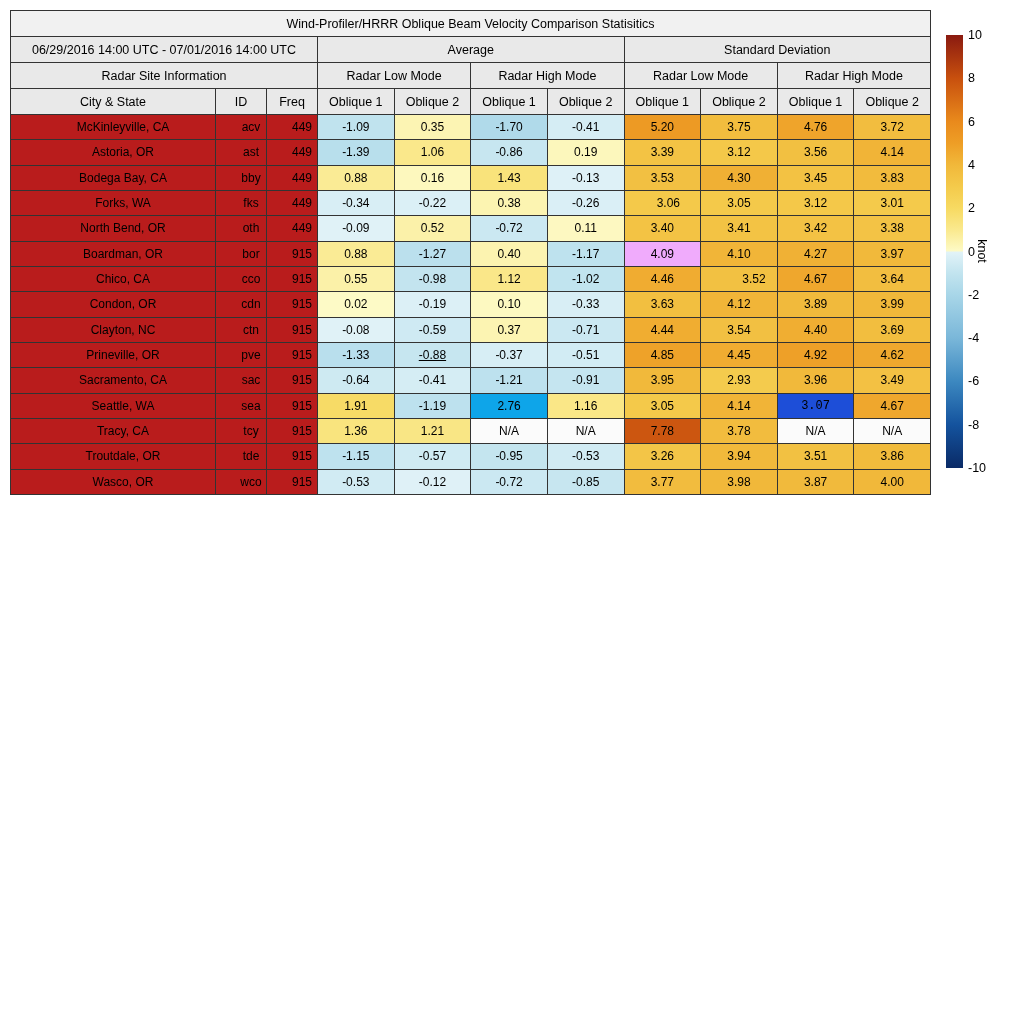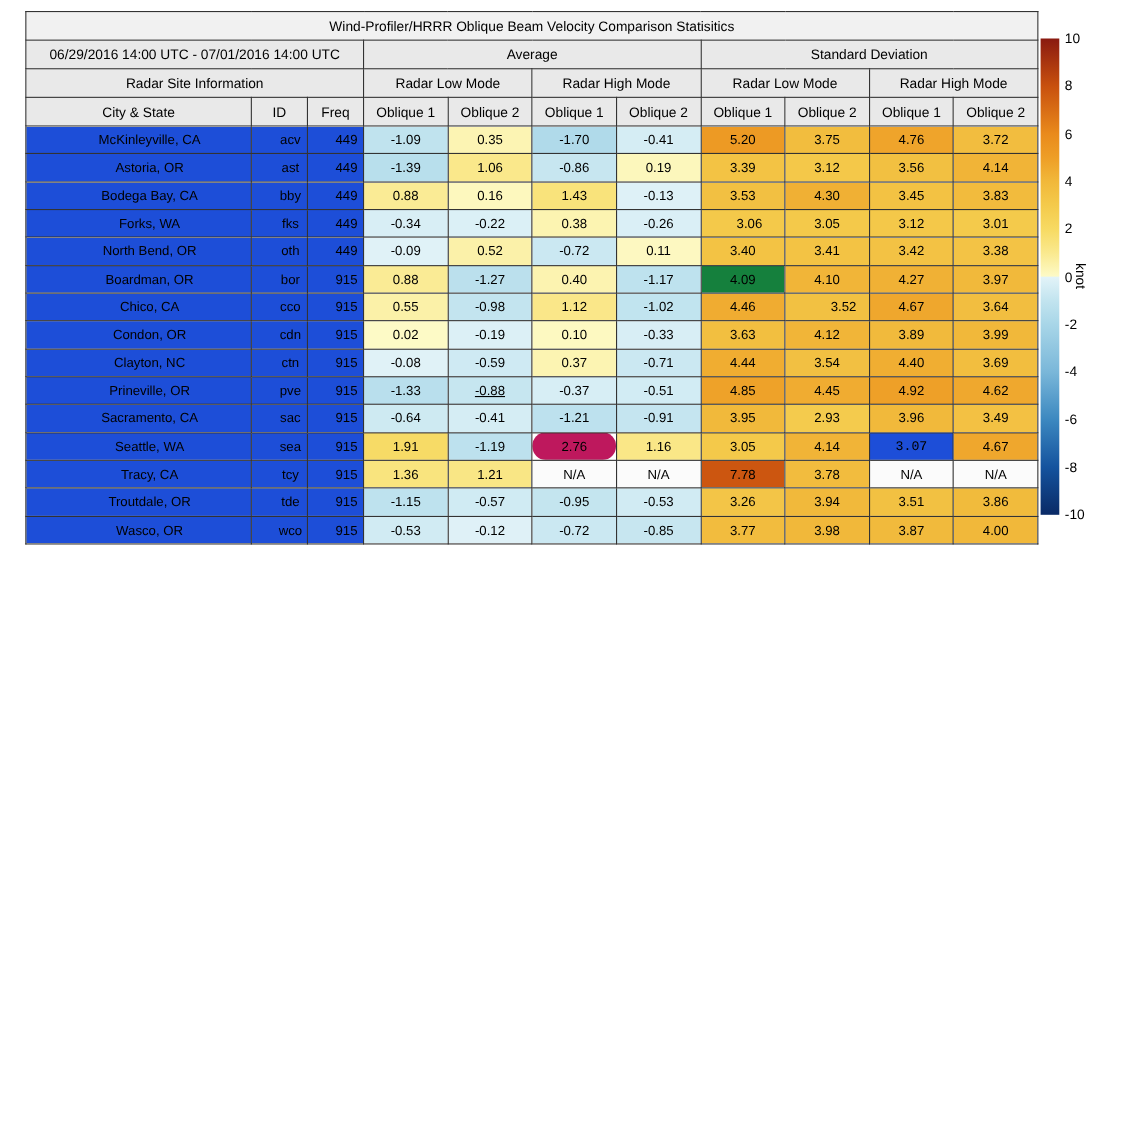--- a/index.html
+++ b/index.html
@@ -1,25 +1,25 @@
 <!DOCTYPE html>
 <html><head>
 <meta charset="utf-8">
 <style>
   html,body{margin:0;padding:0;background:#ffffff;}
   #page{position:relative;width:1024px;height:1024px;background:#ffffff;
         font-family:"Liberation Sans","DejaVu Sans",sans-serif;color:#000;}
   table#stats{position:absolute;left:10px;top:10px;width:921px;height:485px;
-        border-collapse:collapse;table-layout:fixed;font-size:12.5px;margin-left:13px;}
+        border-collapse:collapse;table-layout:fixed;font-size:12.5px;}
   #stats td{border:1px solid #333333;text-align:center;vertical-align:middle;
         padding:0 2px;overflow:hidden;white-space:nowrap;}
   #stats tr.hdr td{background:#e9e9e9;height:25px;}
   #stats tr.titler td{background:#f1f1f1;height:25px;}
   #stats tbody td{font-size:12px;}
-  #stats td.site{background:#1d4ed8;padding-left:22px;}
+  #stats td.site{background:#b91c1c;padding-left:22px;}
   #colorbar{position:absolute;left:946px;top:35px;width:17px;height:433px;}
   .cbtick{position:absolute;left:968px;width:40px;font-size:12.5px;text-align:left;
         transform:translateY(-50%);line-height:14px;}
   #cblabel{position:absolute;left:982px;top:251px;font-size:12.5px;
         transform:translate(-50%,-50%) rotate(90deg);transform-origin:center;}
 </style>
 </head>
 <body>
 
 <div id="page">
@@ -135,21 +135,21 @@
           <td style="background: rgb(243, 195, 69);">3.38</td>
         </tr>
         <tr>
           <td class="site">Boardman, OR</td>
           <td class="site">bor</td>
           <td class="site">915</td>
           <td style="background: rgb(250, 235, 149);">0.88</td>
           <td style="background: rgb(187, 224, 237);">-1.27</td>
           <td style="background: rgb(252, 243, 176);">0.40</td>
           <td style="background: rgb(190, 226, 238);">-1.17</td>
-          <td style="background: #15803d;">4.09</td>
+          <td style="background: #f0abfc;">4.09</td>
           <td style="background: rgb(241, 181, 56);">4.10</td>
           <td style="background: rgb(240, 177, 53);">4.27</td>
           <td style="background: rgb(241, 185, 59);">3.97</td>
         </tr>
         <tr>
           <td class="site">Chico, CA</td>
           <td class="site">cco</td>
           <td class="site">915</td>
           <td style="background: rgb(251, 241, 168);">0.55</td>
           <td style="background: rgb(195, 228, 239);">-0.98</td>
@@ -211,21 +211,21 @@
           <td style="background: rgb(244, 203, 77);">2.93</td>
           <td style="background: rgb(241, 185, 59);">3.96</td>
           <td style="background: rgb(243, 193, 67);">3.49</td>
         </tr>
         <tr>
           <td class="site">Seattle, WA</td>
           <td class="site">sea</td>
           <td class="site">915</td>
           <td style="background: rgb(247, 219, 102);">1.91</td>
           <td style="background: rgb(189, 225, 238);">-1.19</td>
-          <td style="background: #be185d; border-radius: 12px;">2.76</td>
+          <td style="background: #0ea5e9;">2.76</td>
           <td style="background: rgb(250, 231, 135);">1.16</td>
           <td style="background: rgb(244, 201, 74);">3.05</td>
           <td style="background: rgb(241, 180, 55);">4.14</td>
           <td style="background: #1d4ed8; font-family: Liberation Mono, monospace;">3.07</td>
           <td style="background: rgb(239, 167, 45);">4.67</td>
         </tr>
         <tr>
           <td class="site">Tracy, CA</td>
           <td class="site">tcy</td>
           <td class="site">915</td>

